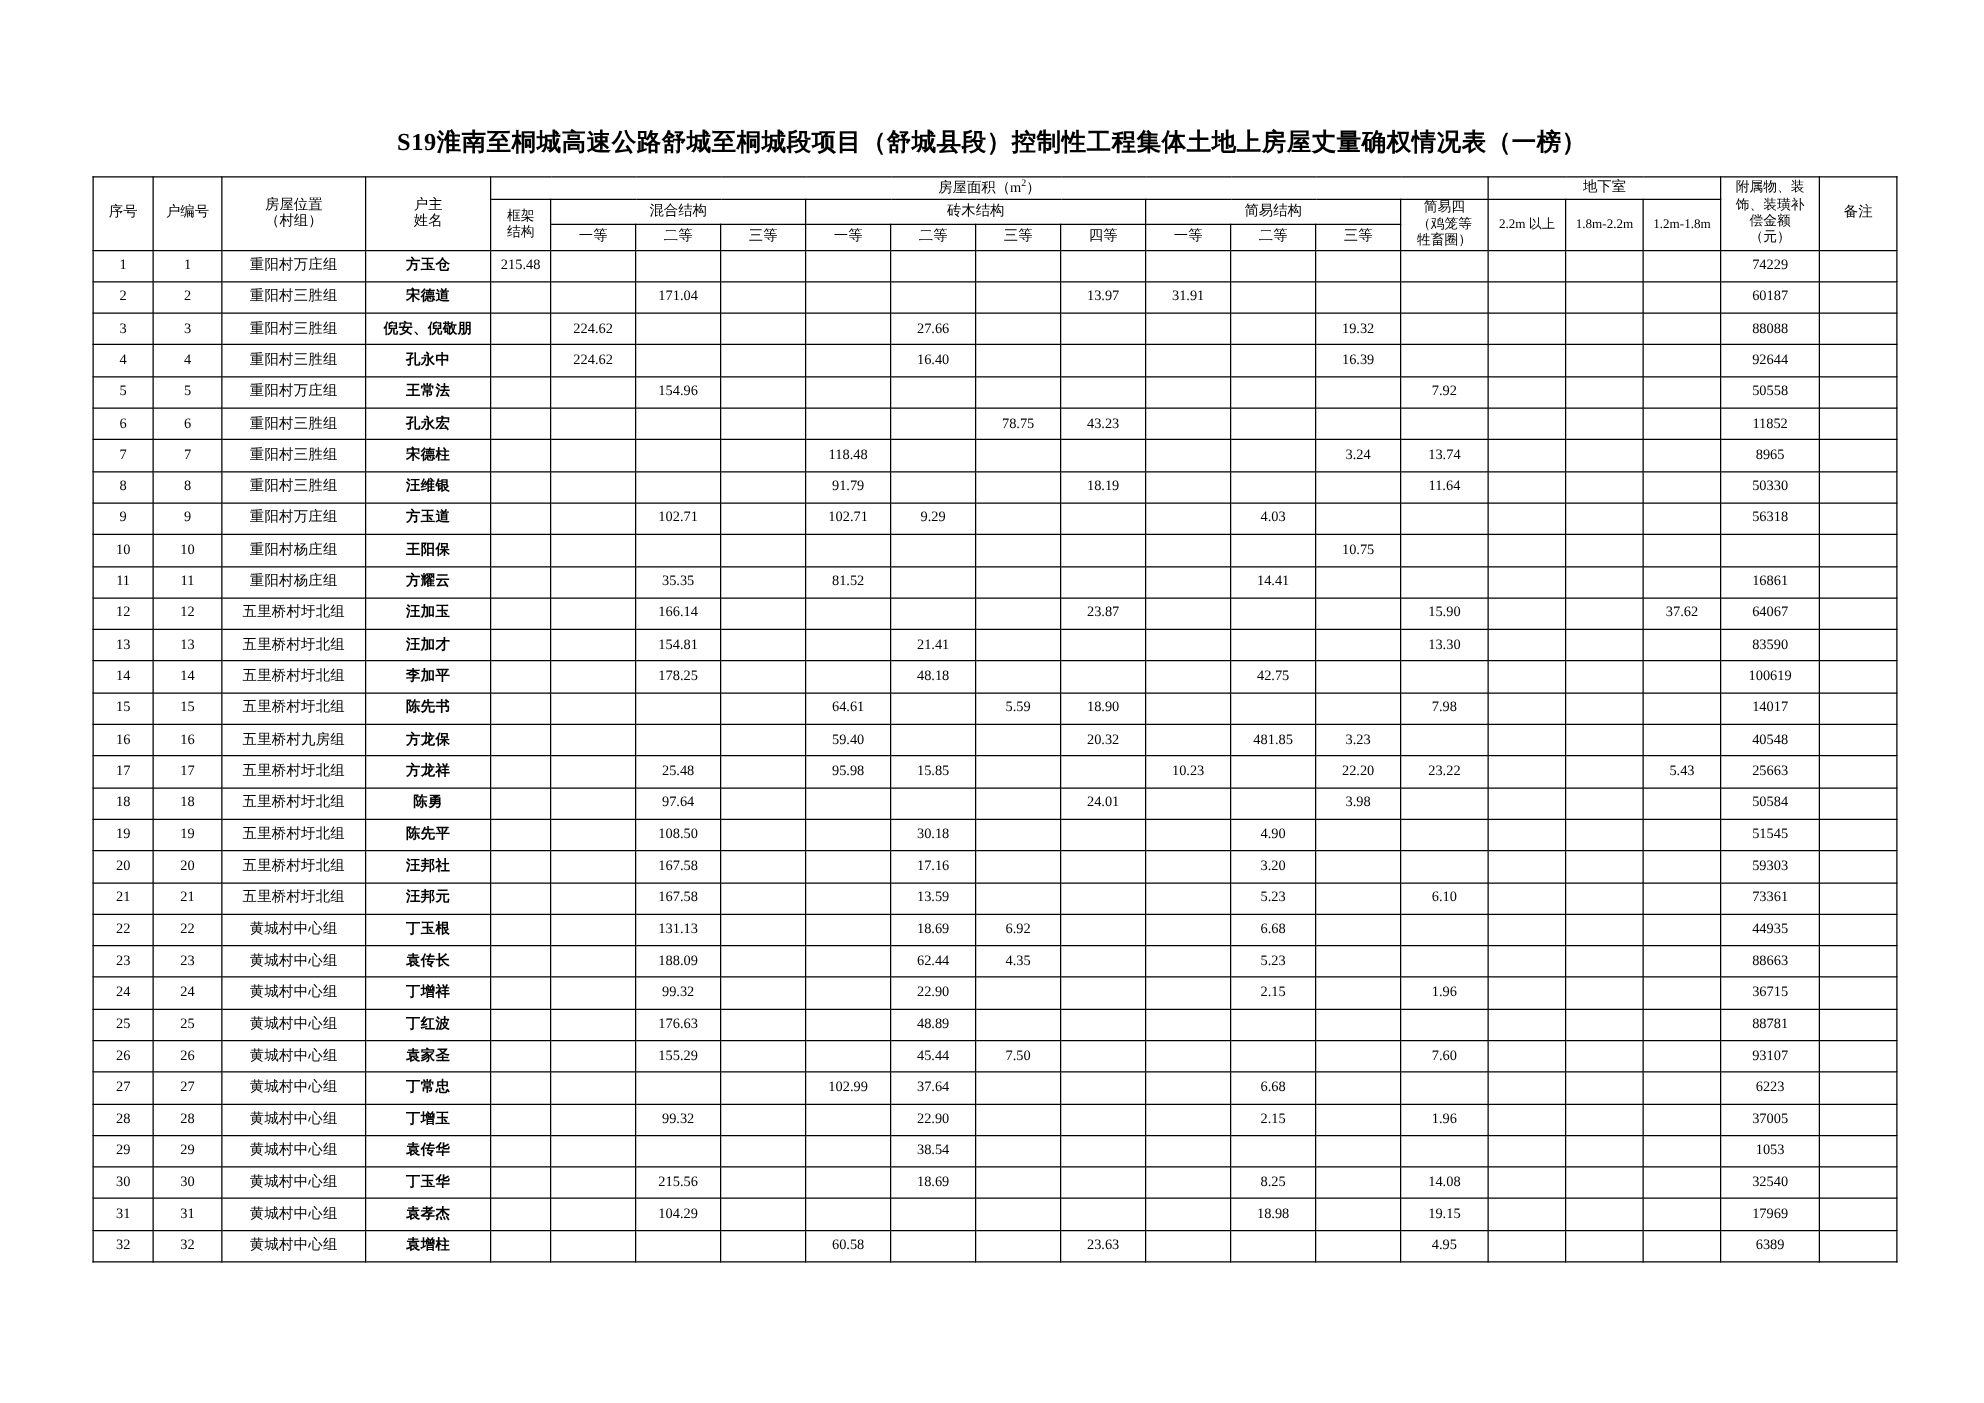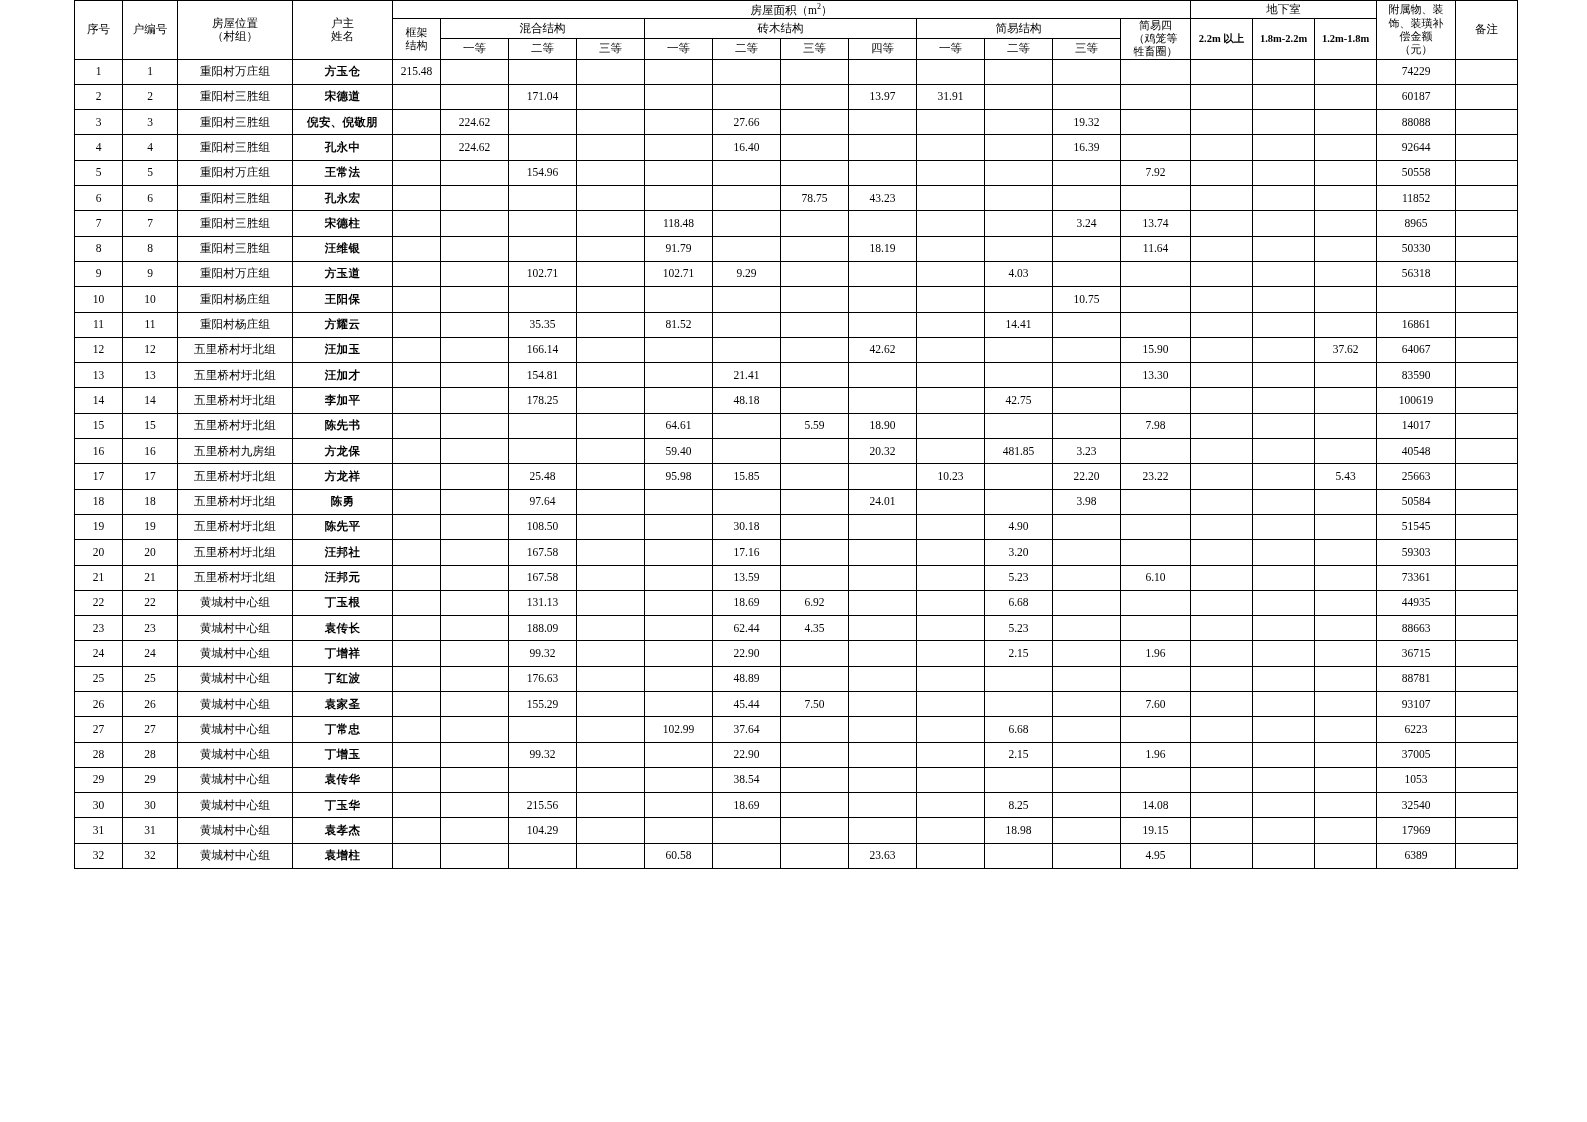--- a/index.html
+++ b/index.html
@@ -45,21 +45,20 @@
     vertical-align: middle;
     font-weight: normal;
     line-height: 1.15;
   }
   thead th {
     font-size: 11.5px;
     height: 17px;
   }
   thead th.small {
     font-size: 10.5px;
-    font-weight: bold;
   }
   thead th.two-line {
     font-size: 11px;
     line-height: 1.2;
   }
   tbody td {
     height: 24.3px;
     font-size: 11.5px;
   }
   tbody td.num {
@@ -76,20 +75,21 @@
   .sup {
     font-size: 8px;
     vertical-align: super;
   }
 </style>
 </head>
 <body>
 
 <div class="page">
 
+  <div class="doc-title">S19淮南至桐城高速公路舒城至桐城段项目（舒城县段）控制性工程集体土地上房屋丈量确权情况表（一榜）</div>
 
   <div class="table-wrap">
     <table class="main">
       <colgroup>
         <col style="width:48px">
         <col style="width:55px">
         <col style="width:115px">
         <col style="width:100px">
         <col style="width:48px">
         <col style="width:68px">
@@ -420,21 +420,21 @@
             <td class="num">12</td>
             <td class="place">五里桥村圩北组</td>
             <td class="name">汪加玉</td>
             <td class="num"></td>
             <td class="num"></td>
             <td class="num">166.14</td>
             <td class="num"></td>
             <td class="num"></td>
             <td class="num"></td>
             <td class="num"></td>
-            <td class="num">42.62</td>
+            <td class="num">23.87</td>
             <td class="num"></td>
             <td class="num"></td>
             <td class="num"></td>
             <td class="num">15.90</td>
             <td class="num"></td>
             <td class="num"></td>
             <td class="num">37.62</td>
             <td class="num">64067</td>
             <td class="num"></td>
           </tr>

